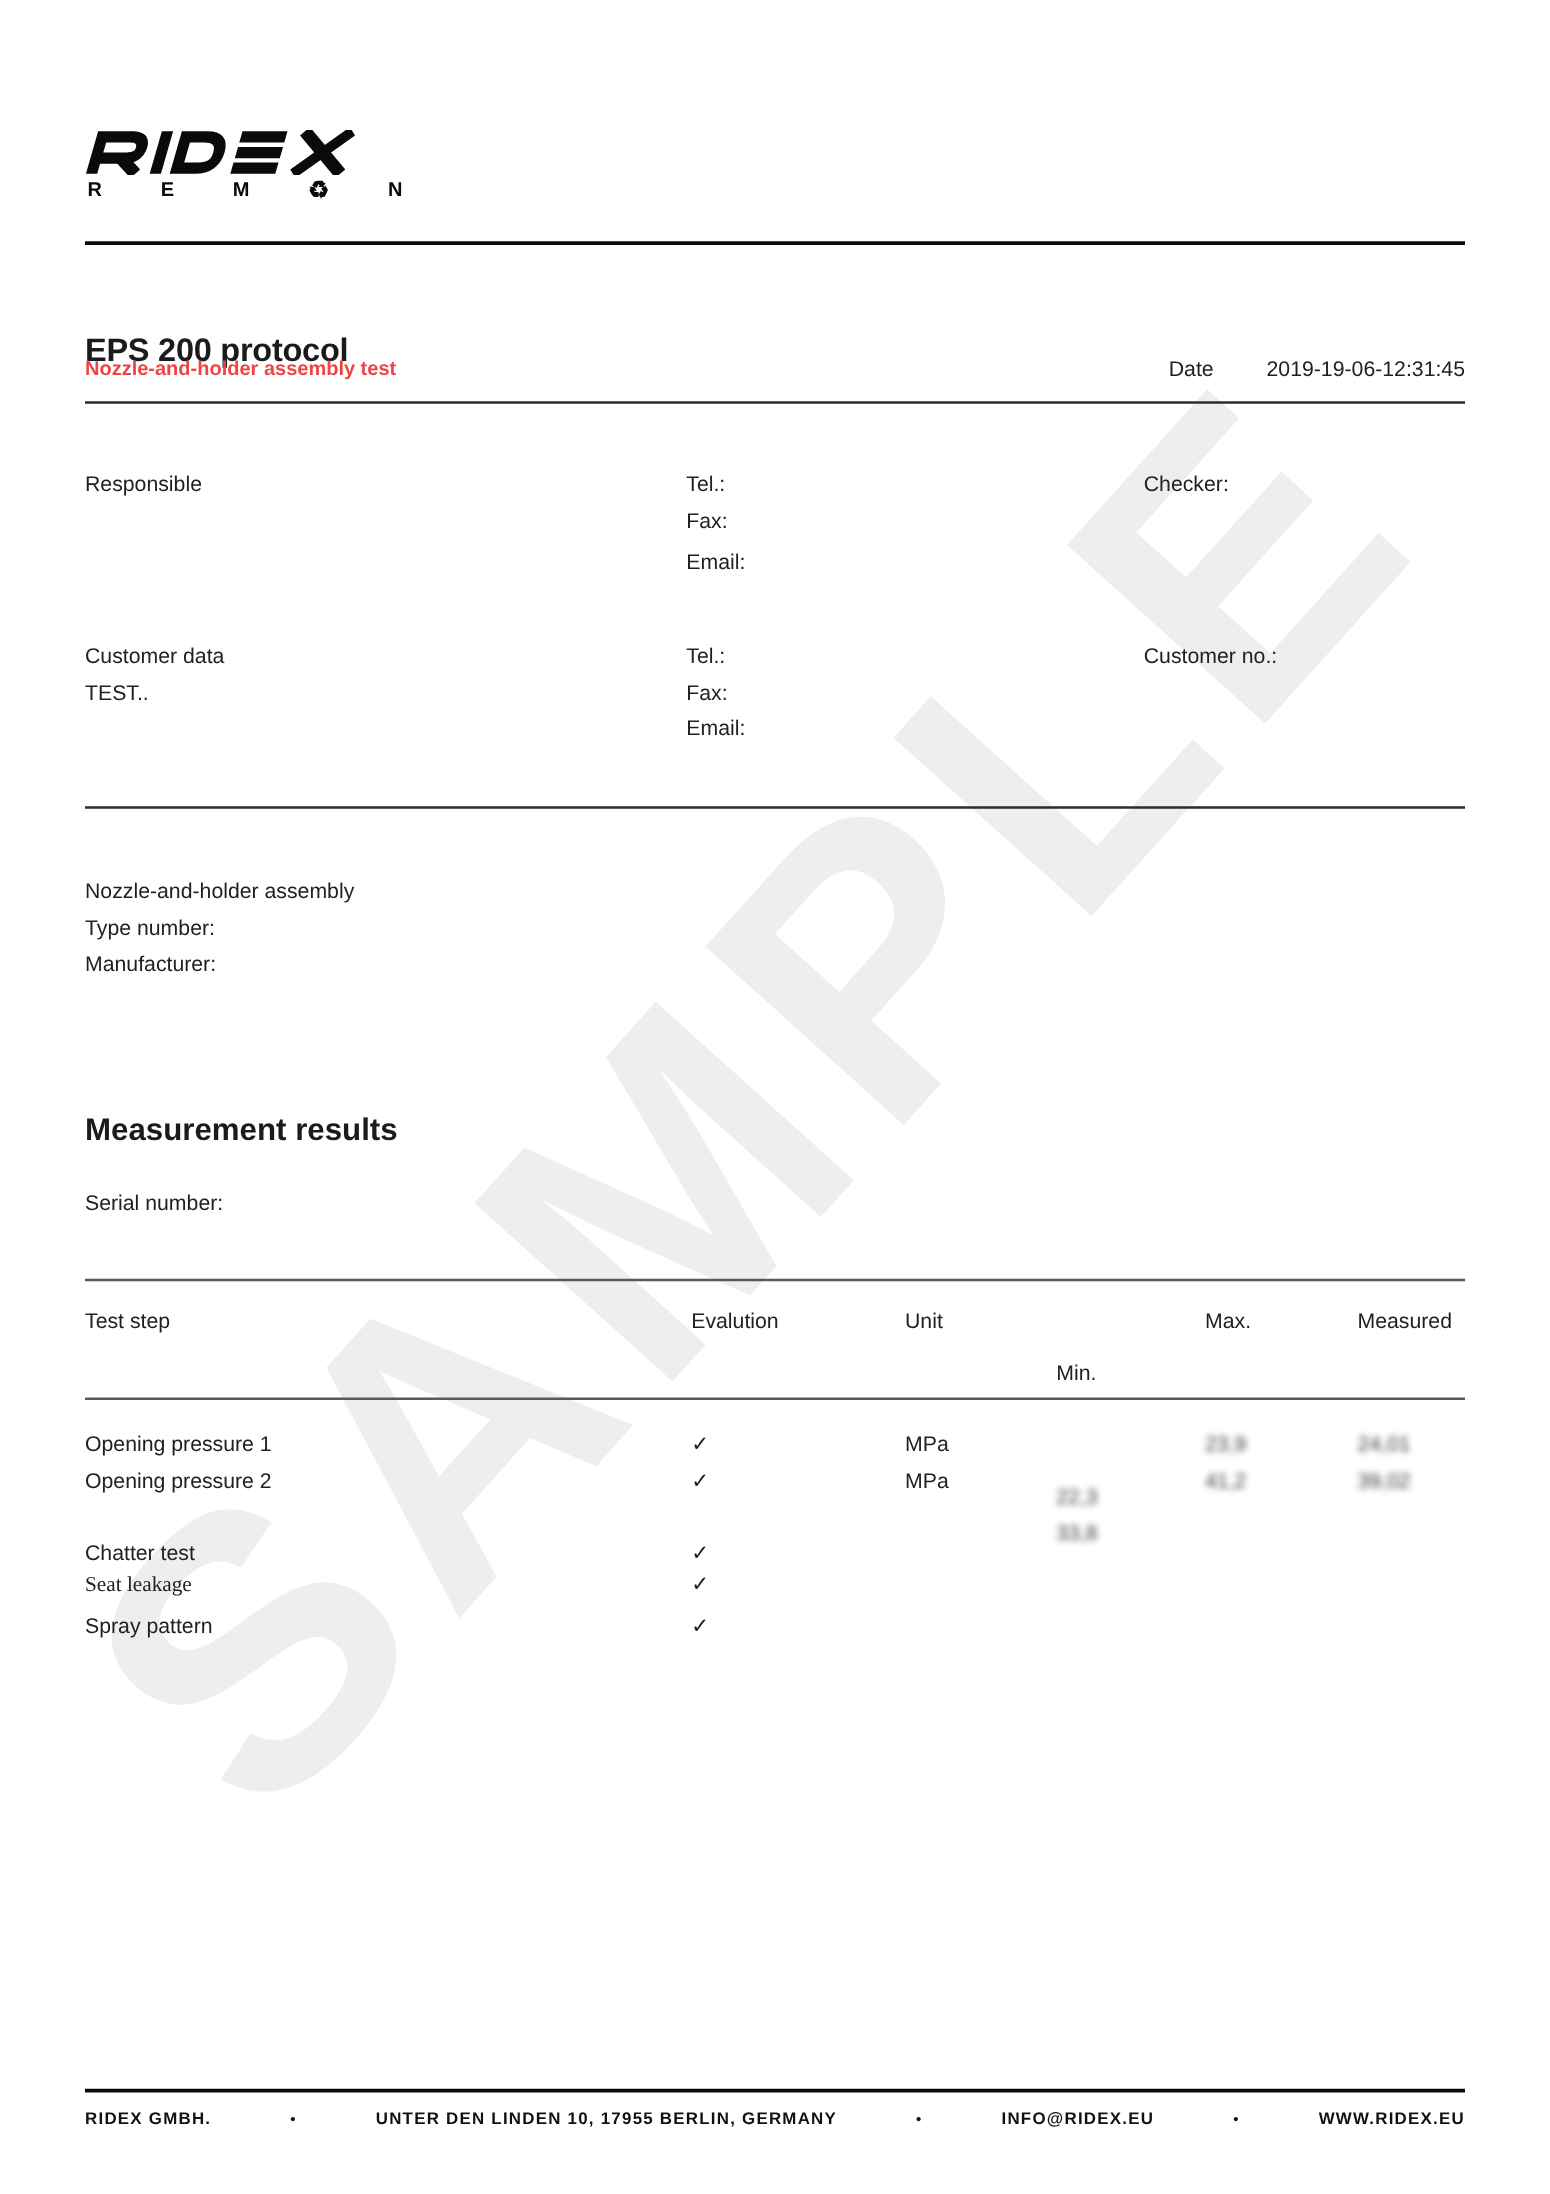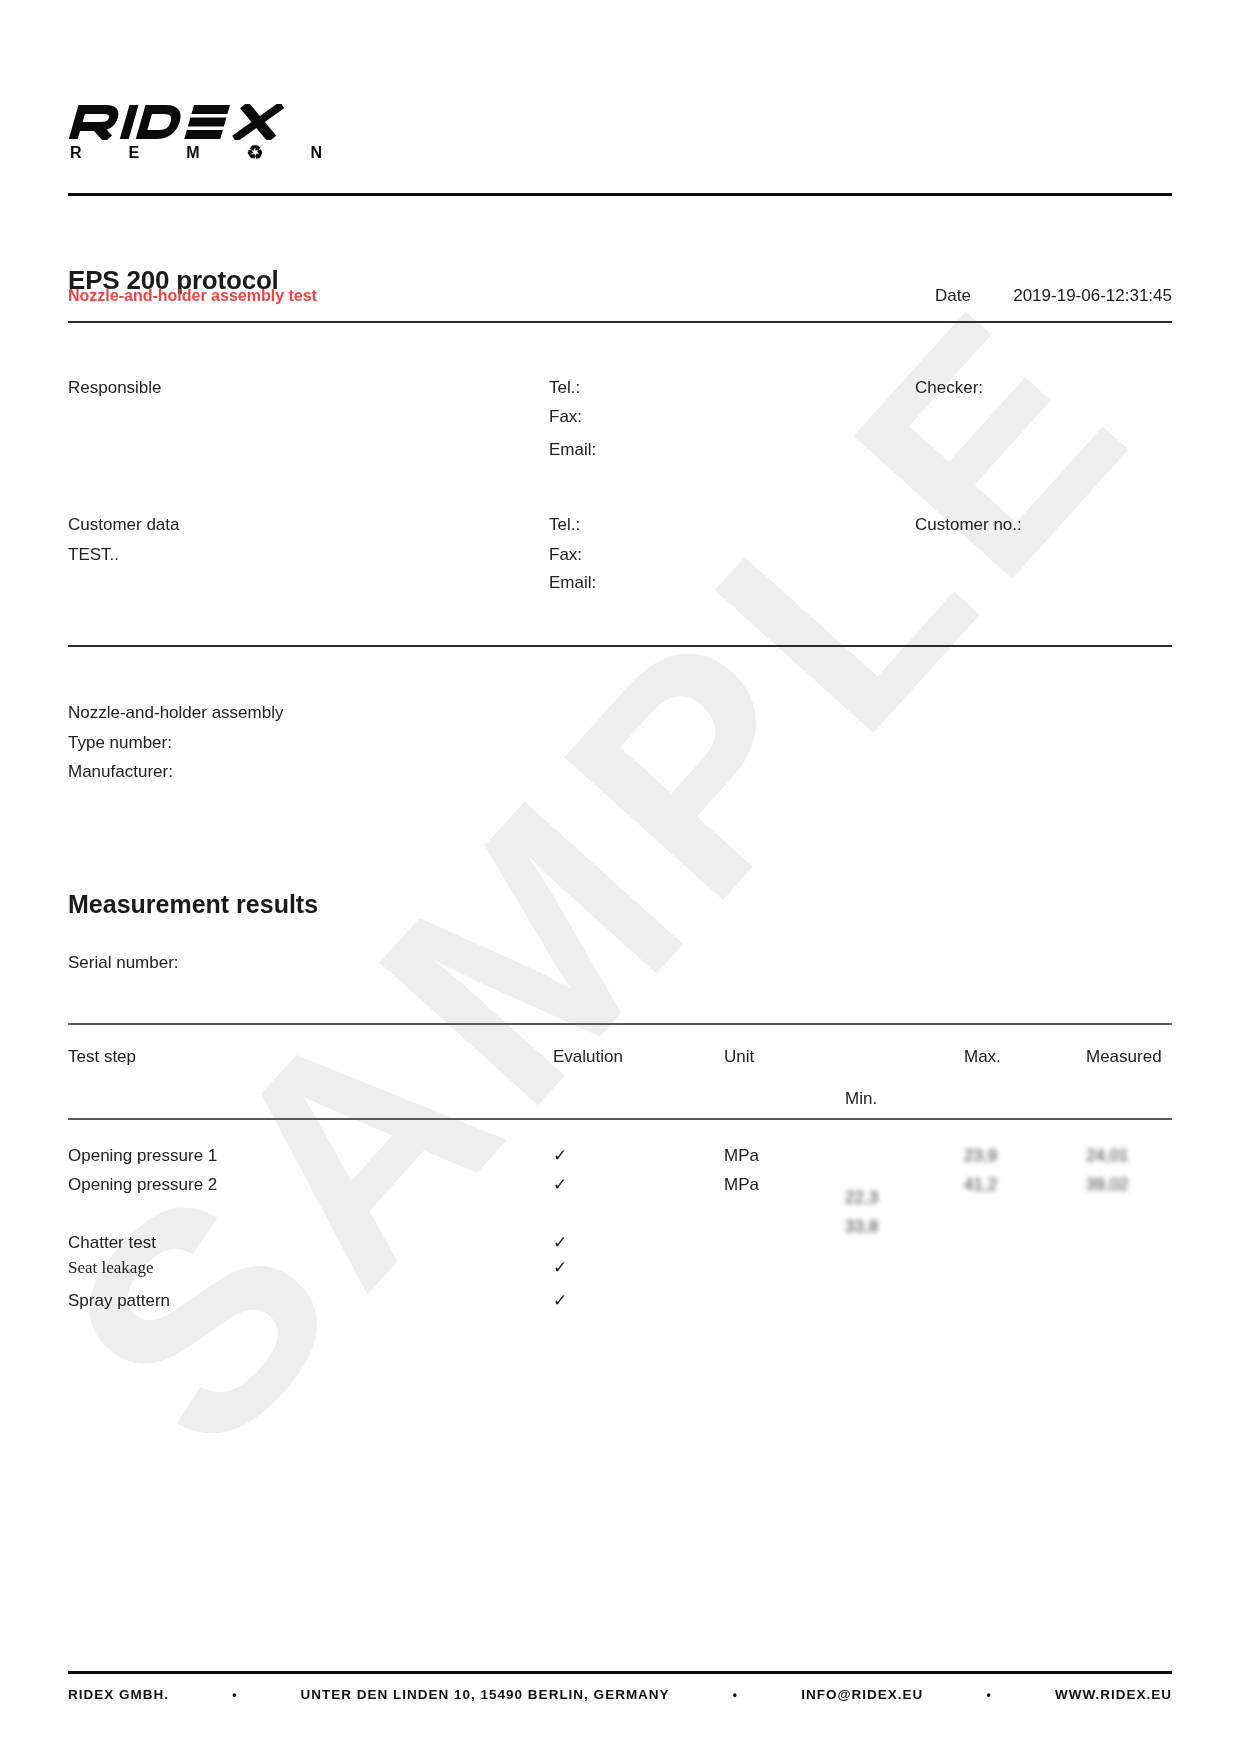--- a/index.html
+++ b/index.html
@@ -174,21 +174,21 @@
     </div>
     <div class="trow" style="top:1290px;">
       <span class="c c-step">Spray pattern</span>
       <span class="c c-eval check">✓</span>
     </div>
 
     <div class="rule rule-black" style="top:1671px; height:3px;"></div>
     <div class="footer-row">
       <span>RIDEX GMBH.</span>
       <span class="bullet">•</span>
-      <span>UNTER DEN LINDEN 10, 15490 BERLIN, GERMANY</span>
+      <span>UNTER DEN LINDEN 10, 17955 BERLIN, GERMANY</span>
       <span class="bullet">•</span>
       <span>INFO@RIDEX.EU</span>
       <span class="bullet">•</span>
       <span>WWW.RIDEX.EU</span>
     </div>
 
   </div>
 </div>
 
 </body></html>

